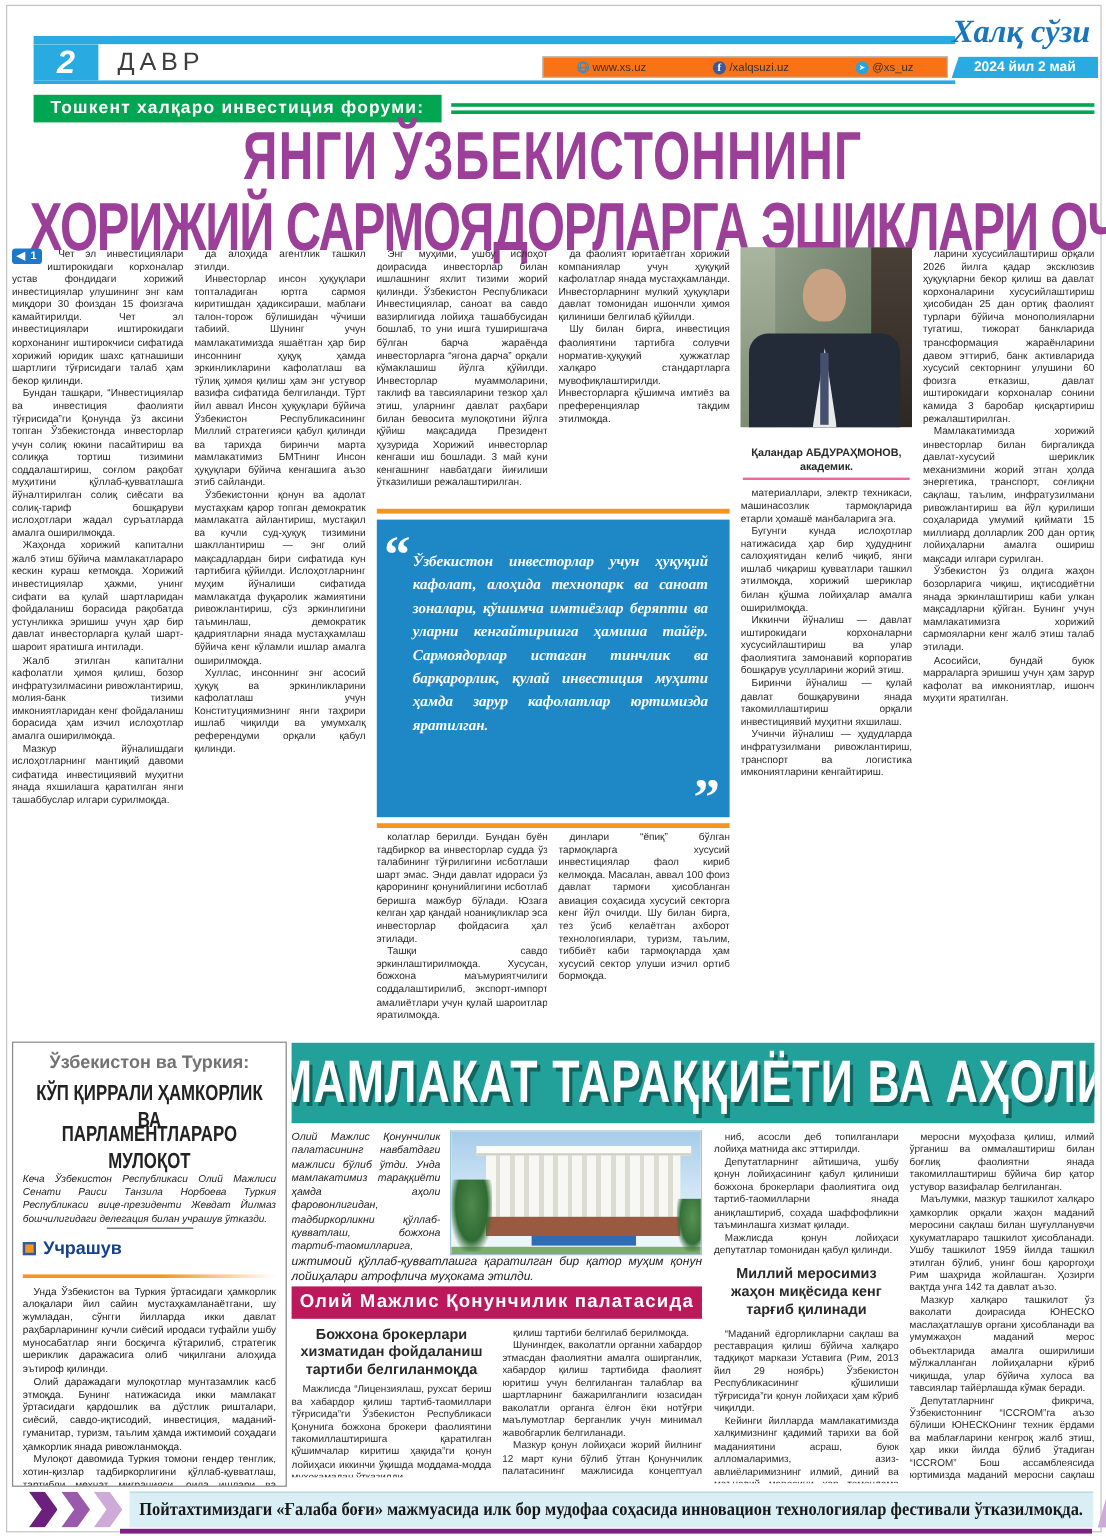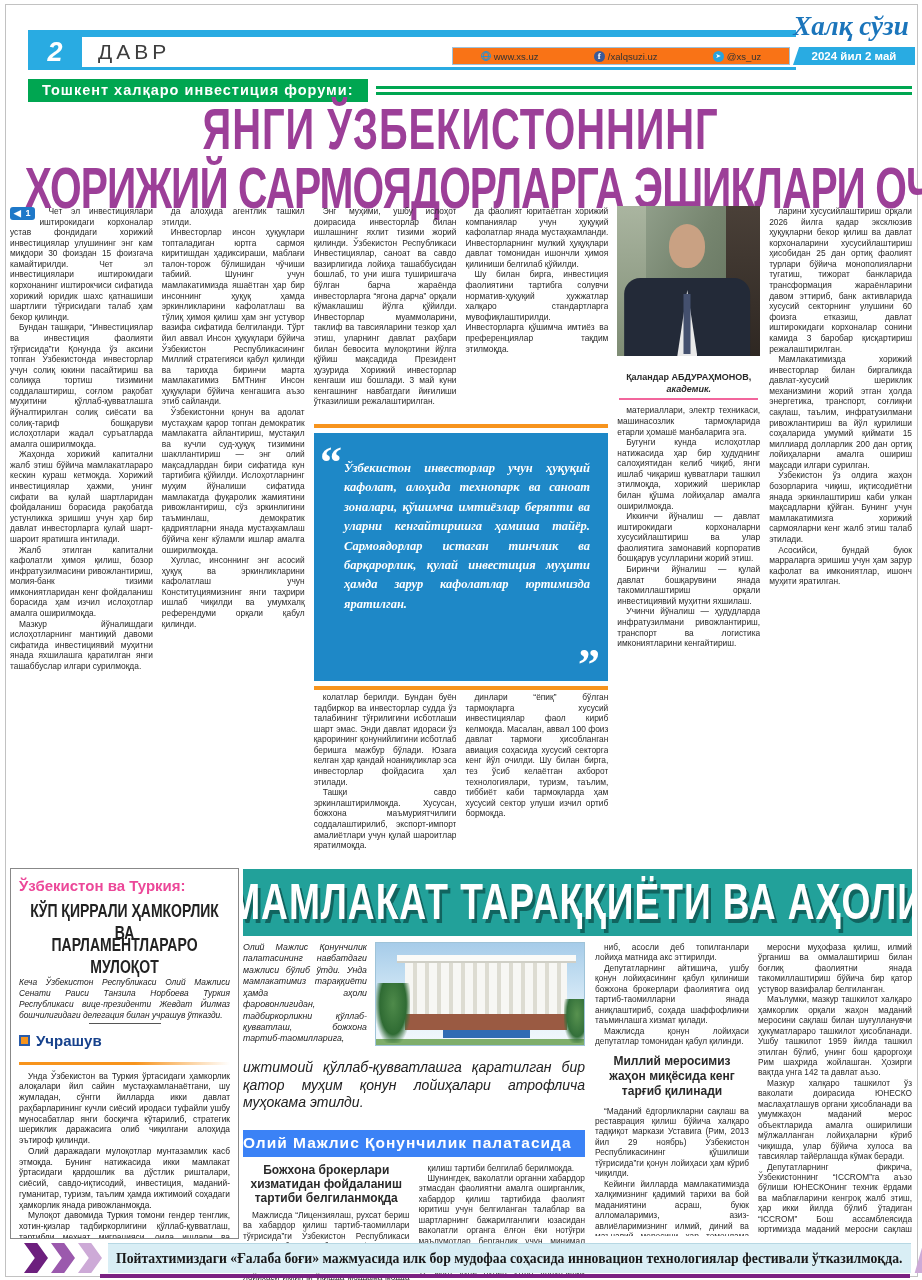--- a/index.html
+++ b/index.html
@@ -74,28 +74,28 @@
   .p-shelf { position:absolute; left:0; top:0; width:20%; height:100%; background:linear-gradient(#aab5a0,#7e8c74); }
   .p-head { position:absolute; left:49%; top:12%; width:36px; height:44px; transform:translateX(-50%);
             background:#c9a183; border-radius:50% 50% 46% 46%; }
   .p-body { position:absolute; left:49%; bottom:-4px; width:88%; height:55%; transform:translateX(-50%);
             background:#232a38; border-radius:16px 16px 0 0; }
   .p-shirt { position:absolute; left:49%; bottom:0; width:20px; height:44%; transform:translateX(-50%);
              background:#e9e9e9; clip-path:polygon(50% 0,100% 100%,0 100%); }
   .p-tie { position:absolute; left:49%; bottom:2px; width:7px; height:40%; transform:translateX(-50%); background:#44506e; }
   .caption { text-align:center; font-size:9px; line-height:1.3; margin-top:16px; }
   .cap-name { font-weight:bold; }
-  .cap-title { font-weight:bold;font-style:italic; }
+  .cap-title { font-weight:bold; }
   .pinkrule { height:2px; background:#f2659c; margin:3px 2px 5px; }
 
   
   .tk-box { position:absolute; left:10px; top:868px; width:229px; height:371px; border:1px solid #888;
             background:#fff; padding:7px 8px; overflow:hidden; font-size:8.4px; line-height:1.28;
             text-align:justify; color:#222; }
-  .tk-title { font-size:15px; font-weight:bold; color:#ec4899; }
+  .tk-title { text-align:center; font-size:15px; font-weight:bold; color:#737373; }
   .tk-head { text-align:center; margin:5px 0 10px; }
   .tk-head span { display:inline-block; font-weight:bold; font-size:14px; line-height:1.2; transform:scale(1,1.3);
                   transform-origin:center top; }
   .tk-lead { font-style:italic; margin-bottom:3px; }
   .tk-div { width:72px; border-top:1px solid #555; margin:3px auto 7px; }
   .tk-sub { display:flex; align-items:center; gap:6px; margin-bottom:11px; }
   .tk-bullet { width:11px; height:11px; background:#f7941d; border:2px solid #2a5caa; flex:0 0 auto; }
   .tk-subtext { color:#16418c; font-weight:bold; font-size:15px; }
   .tk-subline { height:3px; background:linear-gradient(to right,#f7941d 55%,rgba(247,148,29,0)); margin:2px 0 6px; }
 
@@ -116,23 +116,23 @@
   .b-roof  { position:absolute; left:10%; right:4%; top:12%; height:8%; background:#fbfbf8; border-bottom:2px solid #cfcfc6; }
   .b-main  { position:absolute; left:14%; right:8%; top:20%; height:50%;
              background:repeating-linear-gradient(90deg,#f7f7f4 0 8px,#dddcd2 8px 12px); }
   .b-base  { position:absolute; left:14%; right:8%; top:70%; height:15%; background:#9a5a42; }
   .b-sign  { position:absolute; left:32%; right:26%; top:85%; height:8%; background:#2f6cb4; }
   .b-grass { position:absolute; left:0; right:0; bottom:0; height:6%; background:#7fae6b; }
   .b-tree1 { position:absolute; left:0; bottom:2%; width:34px; height:60px;
              background:radial-gradient(ellipse at 50% 35%,#4e8a4a 0%,#2f6b33 55%,rgba(47,107,51,0) 78%); }
   .b-tree2 { position:absolute; right:-6px; bottom:2%; width:26px; height:44px;
              background:radial-gradient(ellipse at 50% 35%,#58924f 0%,#33703a 55%,rgba(47,107,51,0) 78%); }
-  .mb-lead2 { font-style:italic; font-size:14px; line-height:1.25; margin-top:13px; text-align:justify; color:#222; }
-  .purple-banner { margin-top:18px; background:#3b82f6; color:#fff; font-weight:bold; font-size:15.5px;
-                   text-align:left; padding:4px 0 5px; letter-spacing:1px; }
+  .mb-lead2 { font-style:italic; font-size:10px; line-height:1.25; margin-top:0; text-align:justify; color:#222; }
+  .purple-banner { margin-top:1px; background:#be185d; color:#fff; font-weight:bold; font-size:15.5px;
+                   text-align:center; padding:4px 0 5px; letter-spacing:1px; }
   .mb-cols { display:flex; gap:9px; margin-top:6px; height:126px; overflow:hidden; }
   .mb-col { flex:1; overflow:hidden; font-size:8.3px; line-height:1.26; text-align:justify; color:#2a2a2a; }
   .bj-head { font-weight:bold; font-size:12px; text-align:center; line-height:1.2; margin-bottom:4px; text-indent:0; }
   .mb-right { position:absolute; left:352px; right:0; top:0; height:100%; }
   .mb-rcols { display:flex; gap:9px; height:100%; }
   .subhead2 { font-weight:bold; font-size:12px; text-align:center; line-height:1.25; margin:7px 4px; text-indent:0; }
 
   
   .ticker { position:absolute; left:10px; right:10px; top:1243px; height:30px; display:flex; align-items:stretch; }
   .chev-group { display:flex; align-items:center; gap:3px; padding:0 6px 0 14px; }

